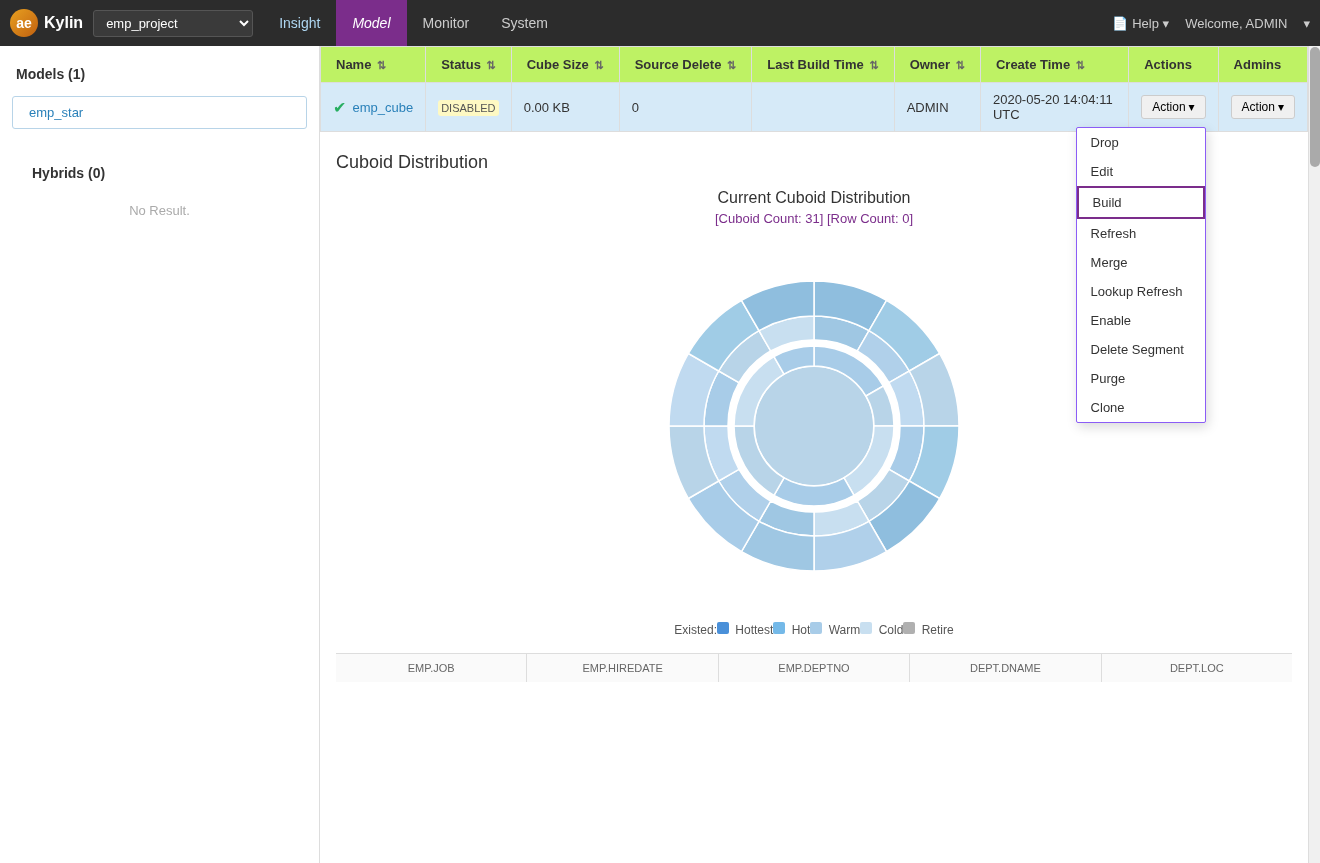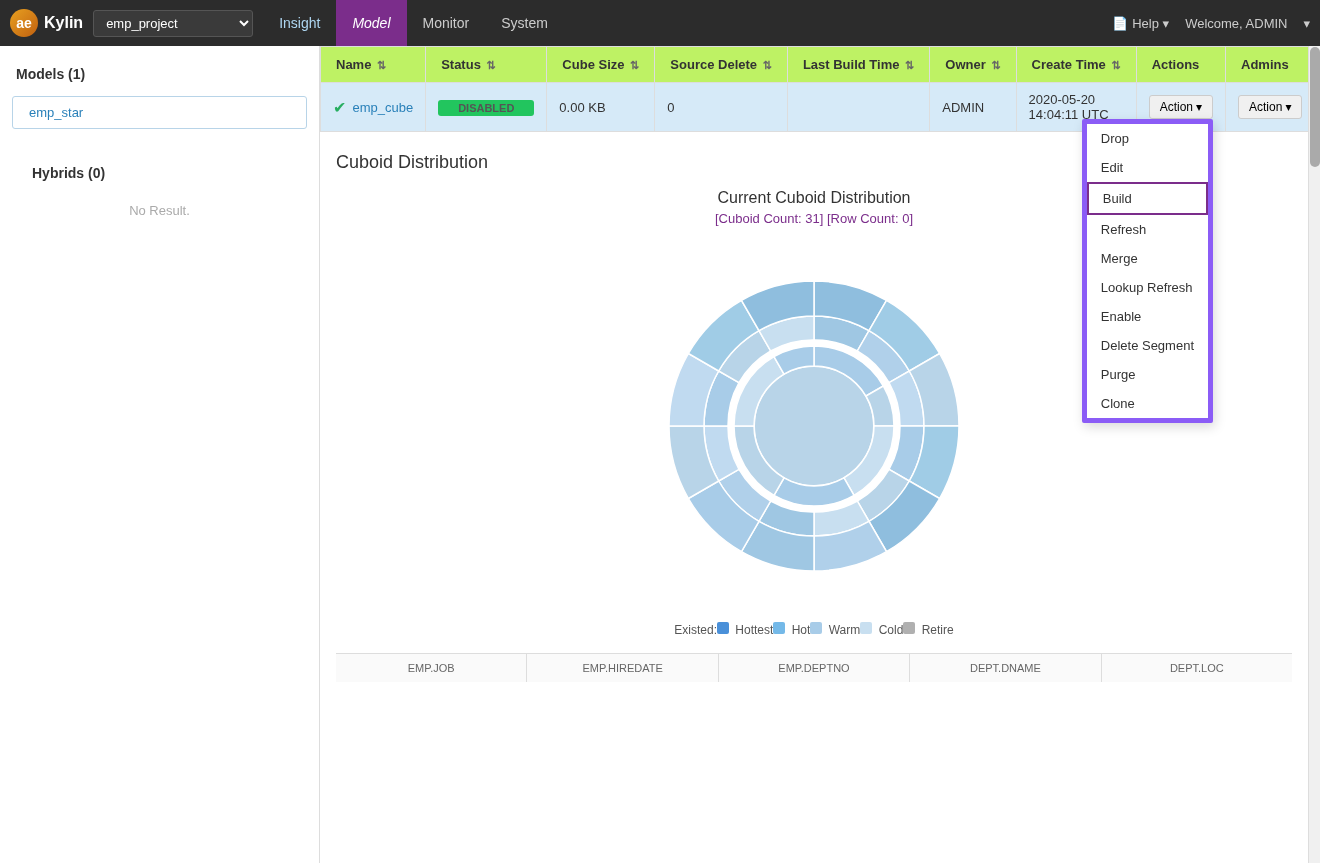--- a/index.html
+++ b/index.html
@@ -73,34 +73,34 @@
     }
     .cube-table th .sort-arrow { color: #666; font-size: 11px; margin-left: 2px; }
     .cube-table td {
       border: 1px solid #ddd; padding: 9px 12px;
       font-size: 13px; color: #333;
     }
     .cube-row { background: #d6eaf8; }
     .cube-name { color: #2980b9; display: flex; align-items: center; gap: 6px; }
     .cube-check { color: #27ae60; font-size: 16px; }
     .status-badge {
-      background: #22c55e; color: #555; padding: 2px 20px;
-      border-radius: 3px; font-size: 11px; font-weight: bold;
+      background: #fef9c3; color: #555; padding: 2px 3px;
+      border-radius: 3px; font-size: 11px; font-weight: normal;
     }
     .action-btn {
       background: #f0f0f0; border: 1px solid #ccc;
       padding: 4px 10px; border-radius: 3px; cursor: pointer;
       font-size: 12px; display: inline-flex; align-items: center; gap: 3px;
     }
 
     
     .dropdown-container { position: relative; display: inline-block; }
     .dropdown-menu {
-      position: absolute; top: 24px; right: 0;
-      background: white; border: 5px solid #8b5cf6;
+      position: absolute; top: 32px; right: 0;
+      background: white; border: 1px solid #8b5cf6;
       box-shadow: 2px 4px 12px rgba(0,0,0,0.15);
       z-index: 200; min-width: 130px; border-radius: 2px;
     }
     .dropdown-item {
       padding: 7px 14px; cursor: pointer; font-size: 13px; color: #333;
       white-space: nowrap;
     }
     .dropdown-item.highlighted {
       background: white; border: 2px solid #7b2d8b;
       font-weight: normal;

